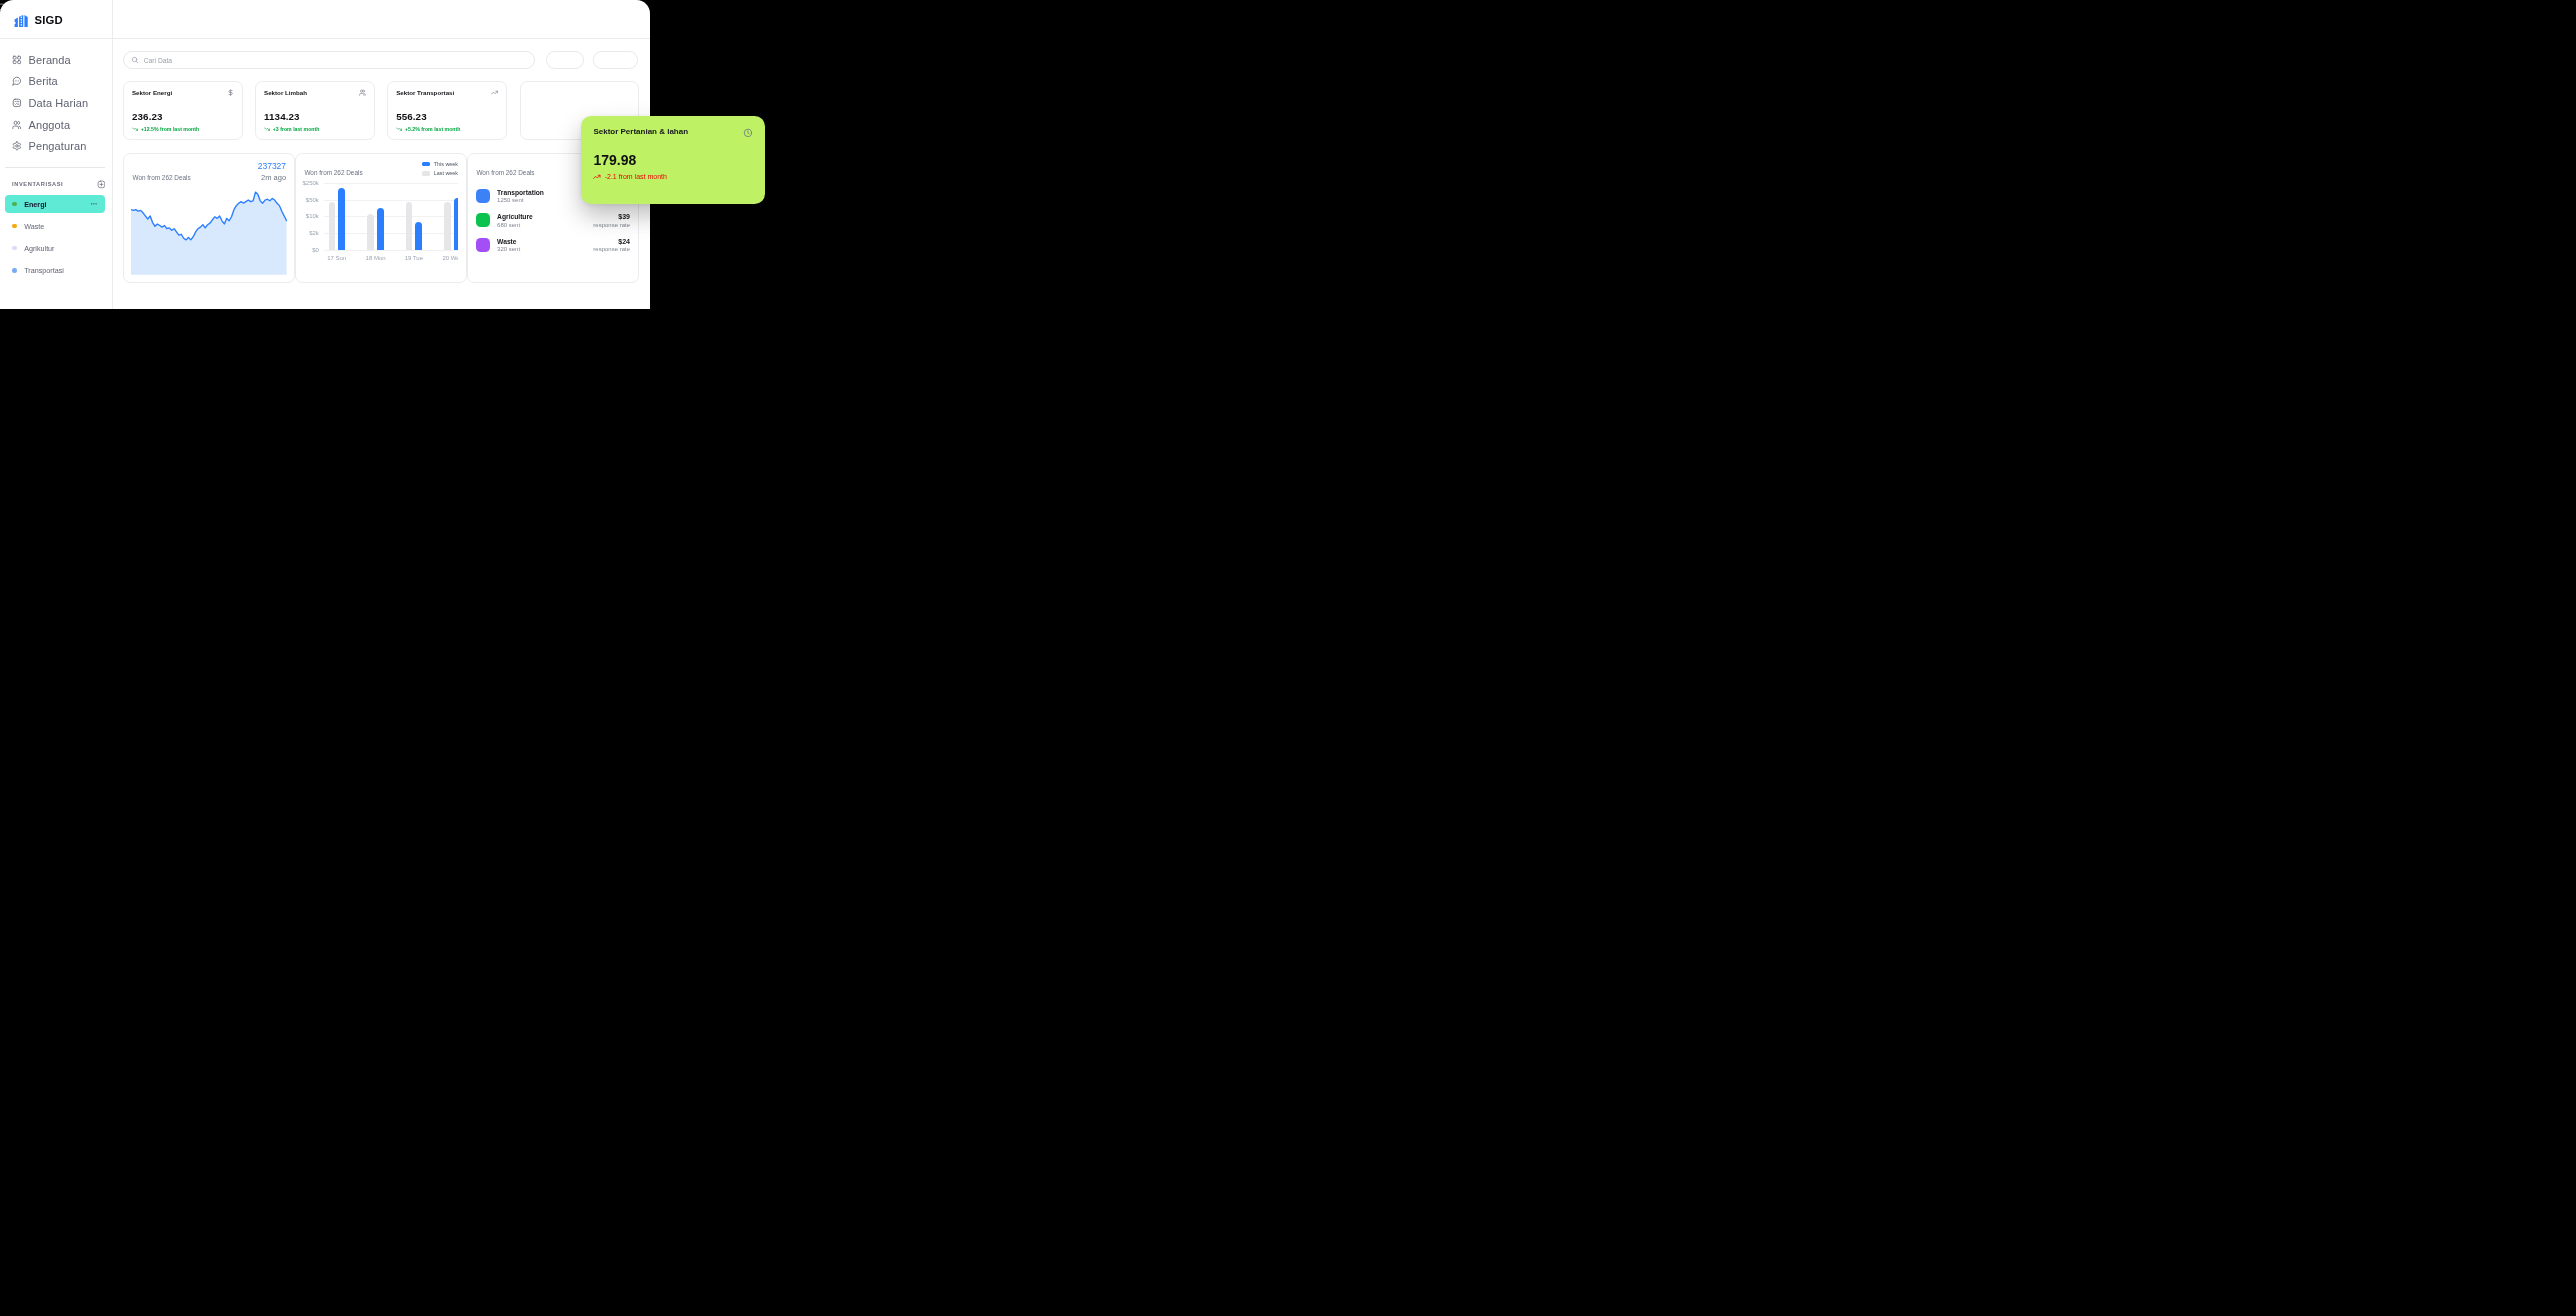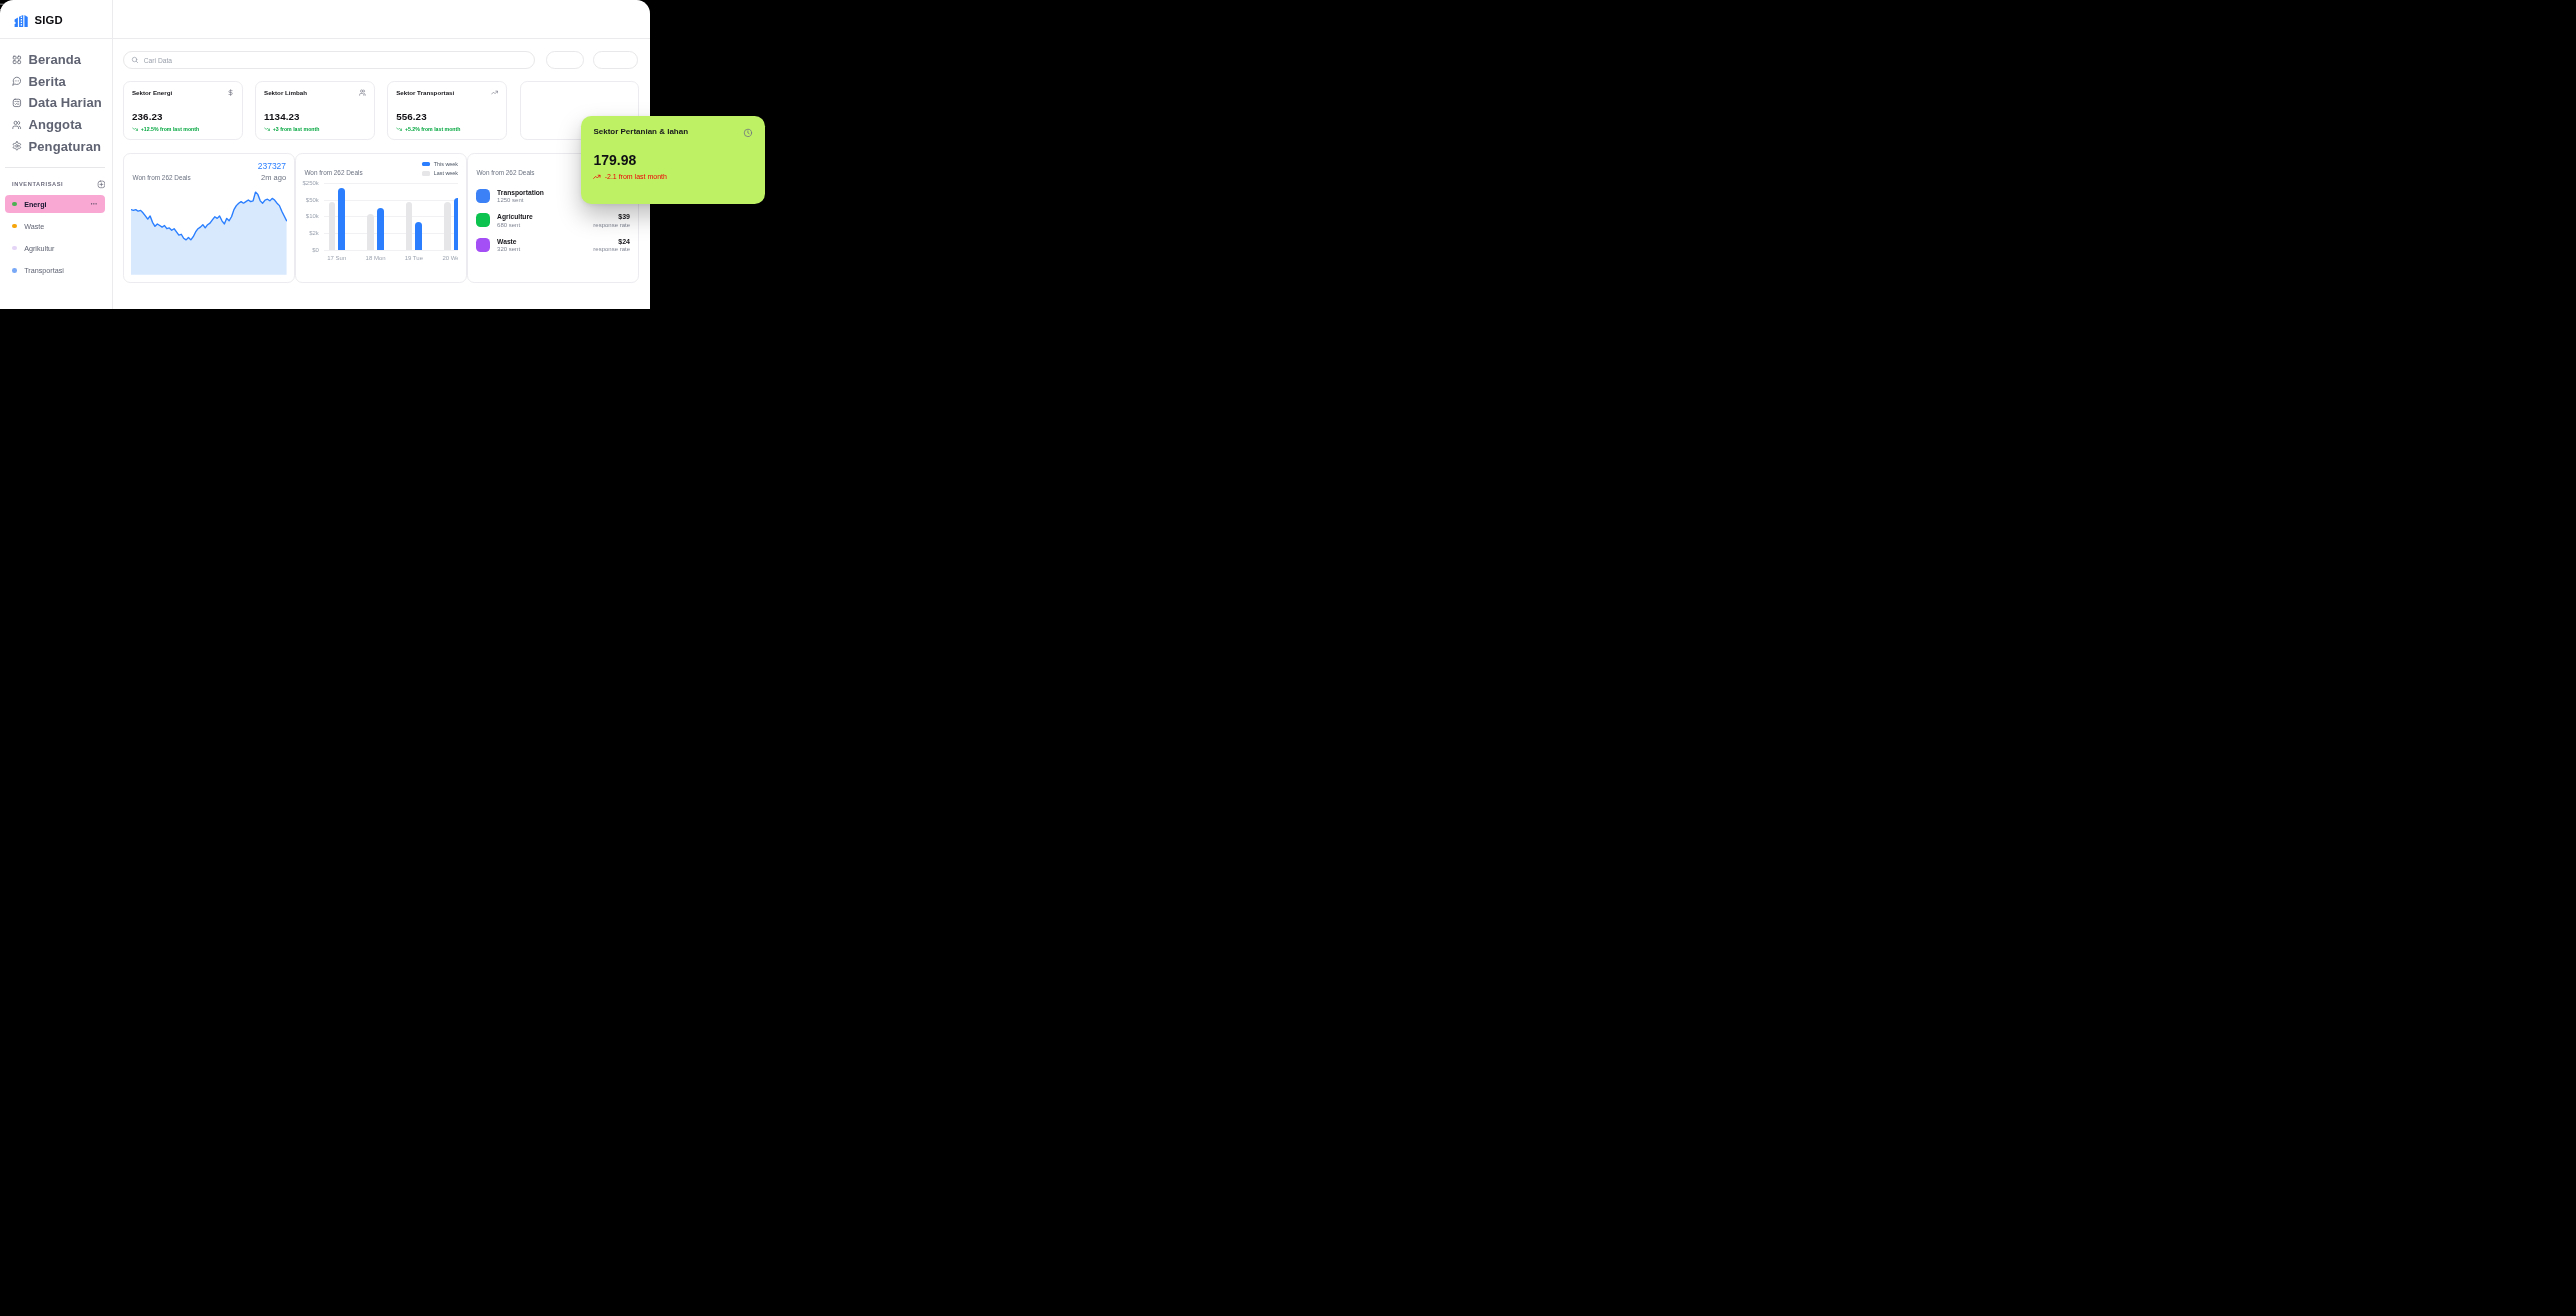--- a/index.html
+++ b/index.html
@@ -31,40 +31,40 @@
     border-right:0.8px solid #ebebee;
   }
   .logo { position:absolute; left:14.4px; top:14px; display:flex; align-items:flex-start; gap:4.6px; }
   .logo-text { font-size:11.3px; font-weight:800; letter-spacing:0.2px; color:#0c0c10; }
 
   .nav { position:absolute; left:0; right:0; top:49px; }
   .nav-item {
     height:21.6px; display:flex; align-items:center; gap:6.7px;
     padding-left:12px; color:#5f6372; cursor:pointer;
   }
-  .nav-item .nv-label { font-size:13px; font-weight:700; letter-spacing:0.1px; }
+  .nav-item .nv-label { font-size:11px; font-weight:400; letter-spacing:0.1px; }
   .nav-item svg { color:#646876; }
 
   .side-divider { position:absolute; left:5.2px; right:6.7px; top:167px; height:0; border-top:1px solid #e7e7ea; }
 
   .section-head {
     position:absolute; left:12px; right:6.7px; top:180px;
     display:flex; align-items:center; justify-content:space-between;
   }
   .section-title { font-size:5.7px; font-weight:700; letter-spacing:0.6px; color:#6c6c7e; }
   .plus-btn { width:8.8px; height:8.8px; color:#6c6c7e; cursor:pointer; }
 
   .inv-list { position:absolute; left:5.2px; right:6.7px; top:195px; }
   .inv-item {
     height:18px; margin-bottom:4.1px; display:flex; align-items:center;
     padding:0 7.2px; border-radius:4.1px; cursor:pointer;
   }
   .inv-item .dot { width:4.6px; height:4.6px; border-radius:50%; margin-right:7.2px; flex:none; }
   .inv-item .inv-label { font-size:7.2px; font-weight:500; color:#5f6372; }
-  .inv-item.active { background:#f9a8d4; }
+  .inv-item.active { background:#5eead4; }
   .inv-item.active .inv-label { font-weight:700; color:#15152e; }
   .inv-item .more { margin-left:auto; color:#3c3c4e; }
 
   
   .main { position:absolute; left:113px; top:39px; right:0; bottom:0; }
 
   .searchbar {
     position:absolute; left:10.3px; top:12px; width:412px; height:18px;
     border:0.8px solid #e8e8ea; border-radius:9.3px; background:#fff;
     display:flex; align-items:center; padding-left:7.2px; gap:4.6px;

